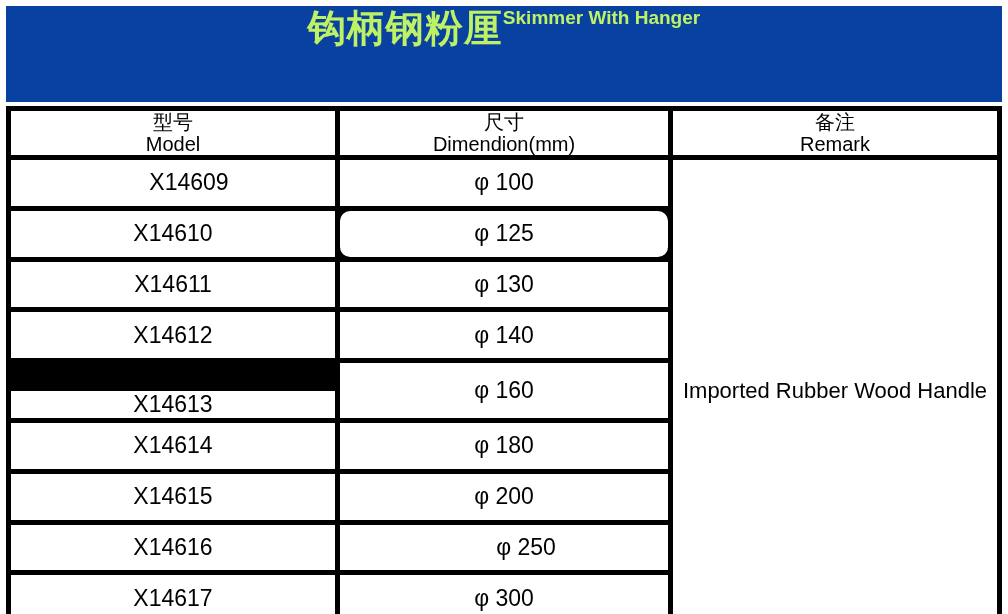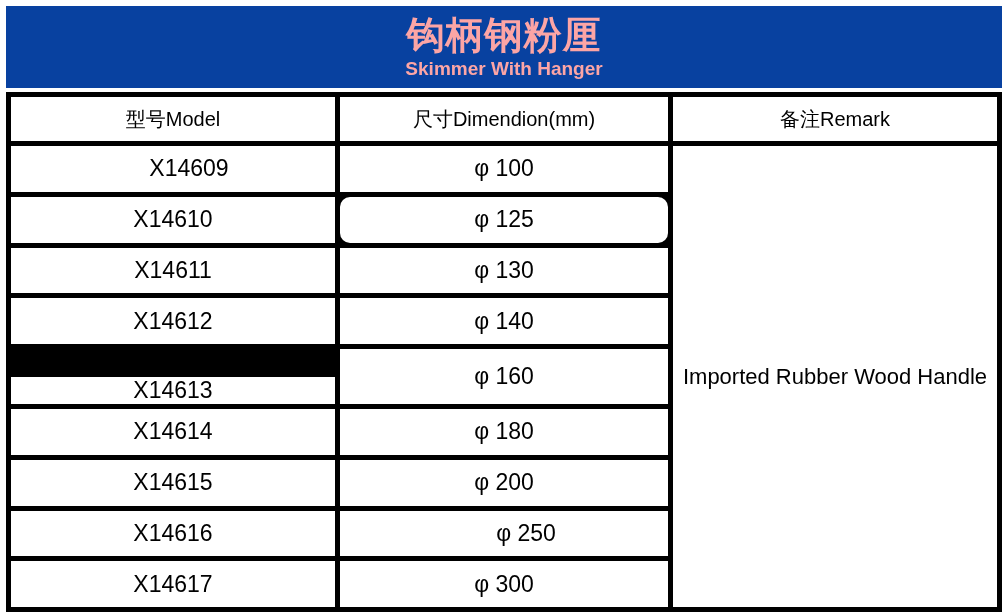--- a/index.html
+++ b/index.html
@@ -17,26 +17,26 @@
   }
   .sheet {
     position: absolute;
     left: 6px;
     top: 6px;
     width: 996px;
     height: 602px;
   }
   
   .banner {
-    height: 82px;
+    height: 96px;
     background: #0841A0;
-    color: #fca5a5;
+    color: #bef264;
     text-align: center;
     display: flex;
-    flex-direction: column;
+    flex-direction: row;
     justify-content: center;
     margin-bottom: 4px;
   }
   .banner-title {
     font-size: 38px;
     font-weight: bold;
     line-height: 44px;
     letter-spacing: 1px;
   }
   .banner-subtitle {
@@ -57,21 +57,21 @@
   }
   .cell {
     background: #ffffff;
     color: #000000;
     display: flex;
     align-items: center;
     justify-content: center;
     text-align: center;
   }
   .head-cell {
-    flex-direction: row;
+    flex-direction: column;
     line-height: 1.12;
   }
   .head-zh { font-size: 20px; }
   .head-en { font-size: 20px; }
   .model-cell, .dim-cell { font-size: 23px; }
   .col1 { grid-column: 1; }
   .col2 { grid-column: 2; }
   .col3 { grid-column: 3; }
   .remark-cell { font-size: 22px; }
 </style>

